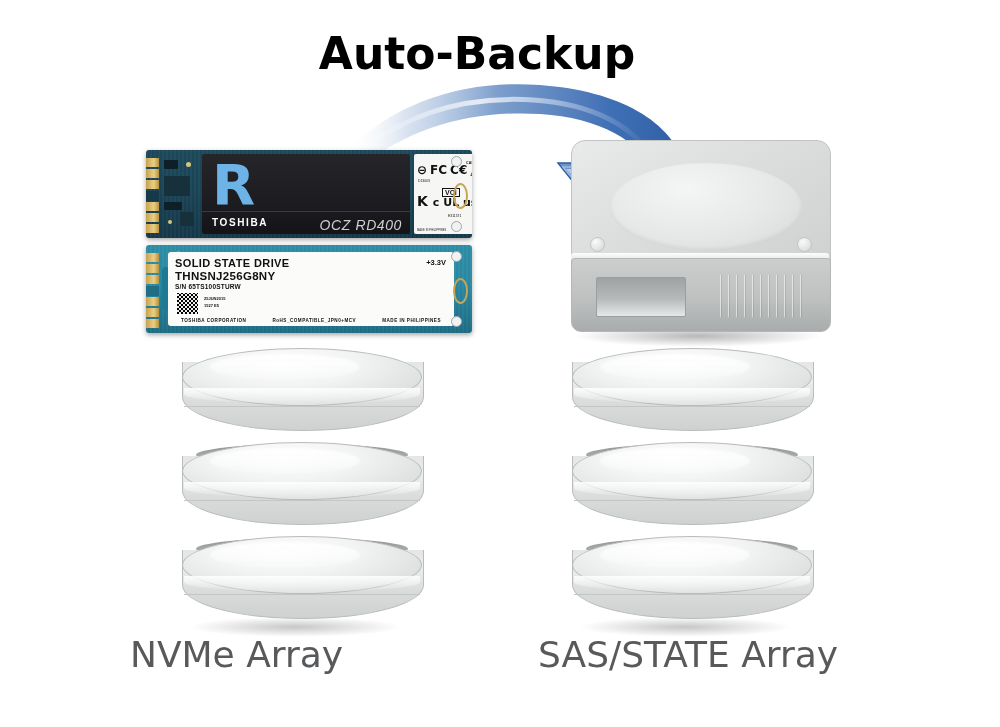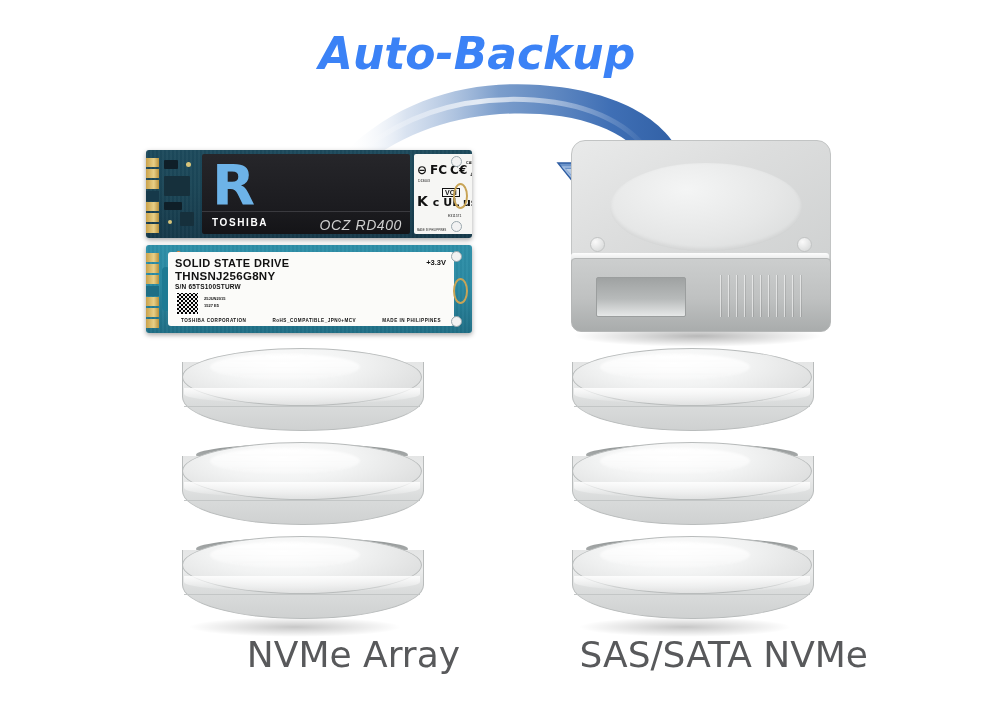--- a/index.html
+++ b/index.html
@@ -5,23 +5,22 @@
   html,body{margin:0;padding:0;background:#fff;}
   body{
     width:1000px;height:727px;position:relative;overflow:hidden;
     font-family:"Liberation Sans", sans-serif;background:#ffffff;
   }
   #stage{position:absolute;left:0;top:0;width:1000px;height:727px;}
 
   
   .title{
     position:absolute;left:0;top:28px;width:954px;text-align:center;
-    font-size:44px;font-weight:bold;color:#3b82f6;letter-spacing:0px;
+    font-size:44px;font-weight:bold;color:#000000;letter-spacing:0px;
     font-family:"DejaVu Sans", sans-serif;
-    font-style:italic;
   }
 
   
   .arrow-layer{position:absolute;left:0;top:0;width:1000px;height:727px;pointer-events:none;}
 
   
   .ssd{position:absolute;border-radius:3px;overflow:hidden;}
 
   .ssd-top{left:146px;top:150px;width:326px;height:88px;
     background:linear-gradient(180deg,#1d4a5c 0%,#1b4657 40%,#16394a 100%);
@@ -143,21 +142,21 @@
     background:linear-gradient(180deg,rgba(255,255,255,.85),rgba(255,255,255,0));
     border-radius:0 0 118px 118px/0 0 10px 10px;}
   .disc .band2{position:absolute;left:2px;top:58px;width:236px;height:1px;background:#c3c6c6;}
   .disc .shade{position:absolute;left:14px;top:2px;width:212px;height:22px;border-radius:50%;
     background:linear-gradient(180deg,#8f9393,#b9bcbc);opacity:0;}
   .disc.sub .shade{opacity:1;}
   .stack-shadow{position:absolute;left:18px;bottom:-4px;width:214px;height:20px;border-radius:50%;
     background:radial-gradient(ellipse at center,rgba(0,0,0,.22),rgba(0,0,0,0) 70%);}
 
   
-  .caption{position:absolute;top:634px;width:330px;text-align:right;
+  .caption{position:absolute;top:634px;width:330px;text-align:left;
     font-size:36px;color:#58595b;font-family:"DejaVu Sans", sans-serif;}
   .cap-left{left:130px;}
   .cap-right{left:538px;}
 </style>
 </head>
 <body>
 
 <div id="stage">
 
   <div class="title">Auto-Backup</div>
@@ -357,15 +356,15 @@
     <div class="disc" style="left:12px;top:0px">
       <div class="body"></div>
         <div class="top"></div>
       <div class="band1"></div>
         <div class="band2"></div>
         <div class="gloss"></div>
     </div>
   </div>
 
   <div class="caption cap-left">NVMe Array</div>
-  <div class="caption cap-right">SAS/SATA NVMe</div>
+  <div class="caption cap-right">SAS/STATE Array</div>
 
 </div>
 
 </body></html>

